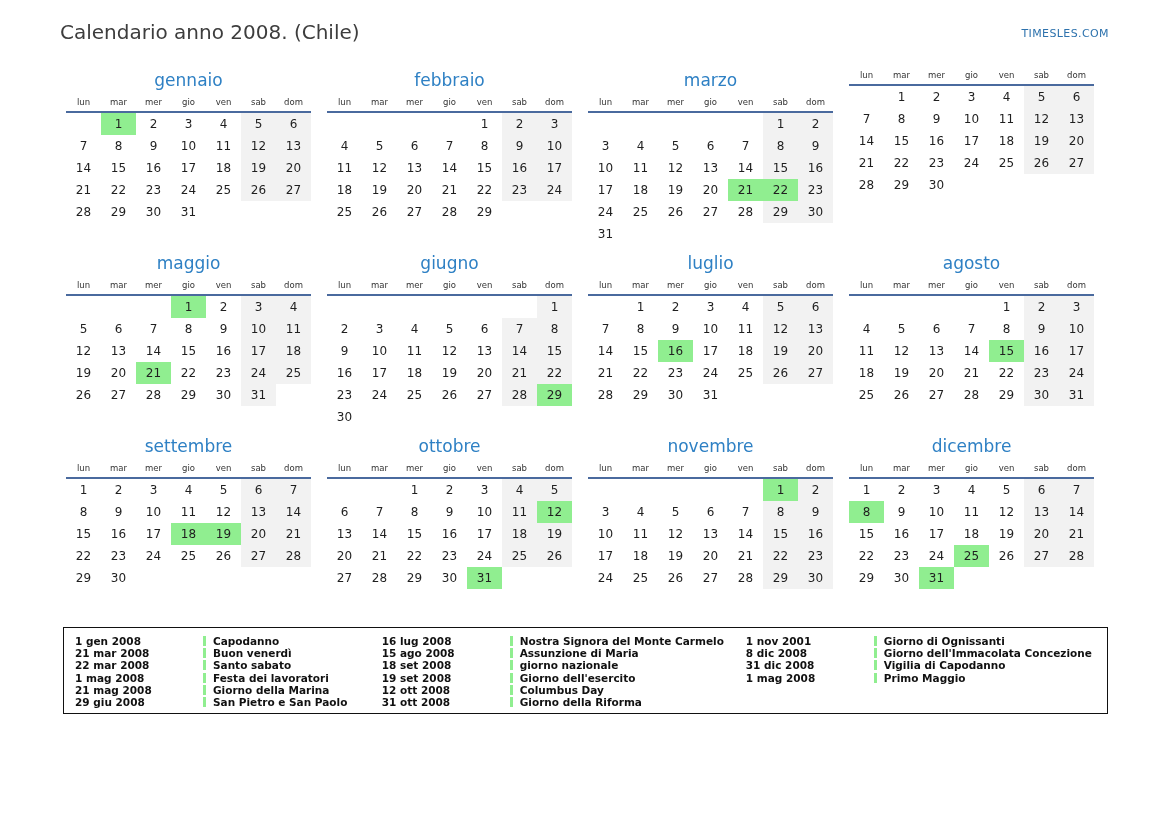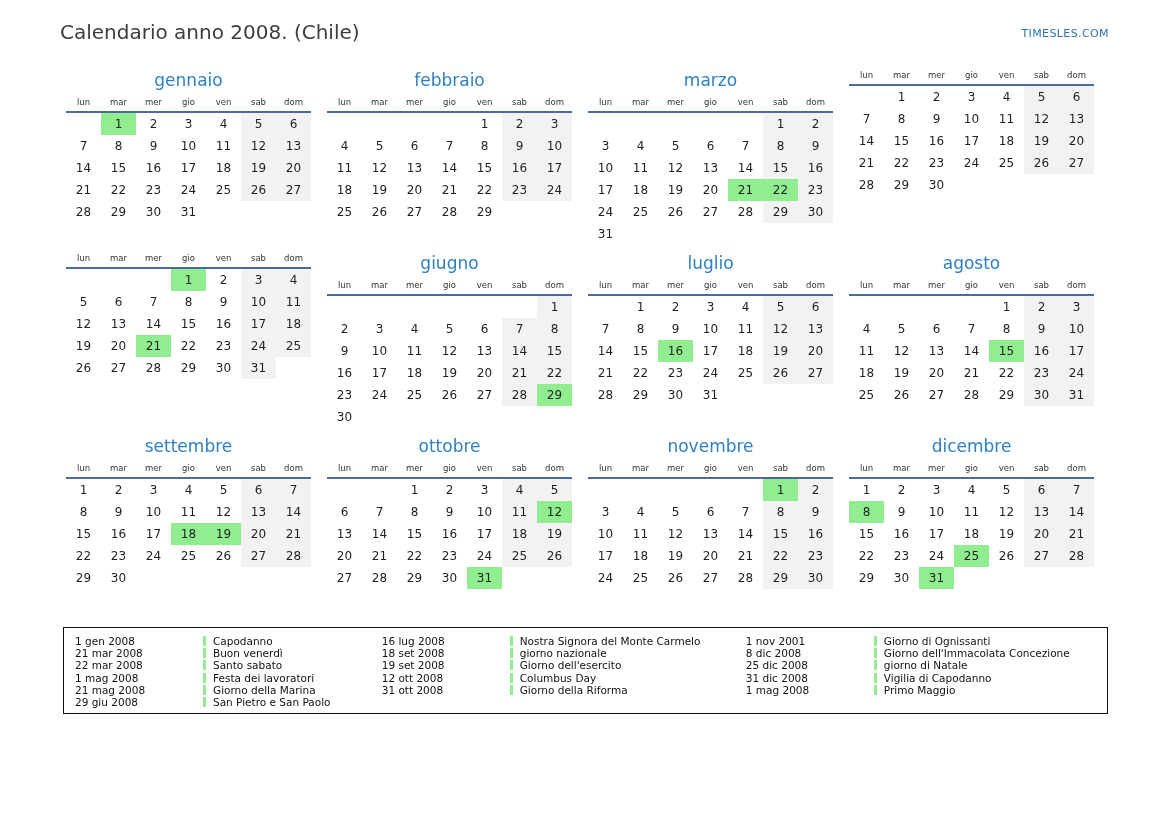--- a/index.html
+++ b/index.html
@@ -80,21 +80,21 @@
     height: 87px;
     border: 1.5px solid #111111;
     padding: 7px 8px;
     display: flex;
     align-items: flex-start;
   }
   .legend-col { display: table; border-collapse: collapse; }
   .legend-col-1 { width: 310px; }
   .legend-col-2 { width: 368px; }
   .legend-col-3 { width: 360px; }
-  .legend-row { display: table-row; }
+  .legend-row { display: table-row; font-weight: bold; }
   .legend-date, .legend-name-cell {
     display: table-cell;
     font-size: 10.5px;
     line-height: 12.2px;
     color: #111111;
     white-space: nowrap;
   }
   .legend-date { width: 128px; padding-left: 3px; }
   .holiday-bar {
     display: inline-block;
@@ -368,20 +368,21 @@
             <td>30</td>
             <td></td>
             <td></td>
             <td></td>
             <td></td>
           </tr>
         </tbody>
       </table>
     </div>
     <div class="month">
+      <h2 class="month-title">maggio</h2>
       <table class="month-table">
         <thead>
           <tr>
             <th>lun</th>
             <th>mar</th>
             <th>mer</th>
             <th>gio</th>
             <th>ven</th>
             <th>sab</th>
             <th>dom</th>
@@ -914,20 +915,24 @@
         <span class="legend-date">29 giu 2008</span>
         <span class="legend-name-cell"><span class="holiday-bar"></span><span>San Pietro e San Paolo</span></span>
       </div>
     </div>
     <div class="legend-col legend-col-2">
       <div class="legend-row">
         <span class="legend-date">16 lug 2008</span>
         <span class="legend-name-cell"><span class="holiday-bar"></span><span>Nostra Signora del Monte Carmelo</span></span>
       </div>
       <div class="legend-row">
+        <span class="legend-date">15 ago 2008</span>
+        <span class="legend-name-cell"><span class="holiday-bar"></span><span>Assunzione di Maria</span></span>
+      </div>
+      <div class="legend-row">
         <span class="legend-date">18 set 2008</span>
         <span class="legend-name-cell"><span class="holiday-bar"></span><span>giorno nazionale</span></span>
       </div>
       <div class="legend-row">
         <span class="legend-date">19 set 2008</span>
         <span class="legend-name-cell"><span class="holiday-bar"></span><span>Giorno dell'esercito</span></span>
       </div>
       <div class="legend-row">
         <span class="legend-date">12 ott 2008</span>
         <span class="legend-name-cell"><span class="holiday-bar"></span><span>Columbus Day</span></span>
@@ -938,24 +943,20 @@
       </div>
     </div>
     <div class="legend-col legend-col-3">
       <div class="legend-row">
         <span class="legend-date">1 nov 2001</span>
         <span class="legend-name-cell"><span class="holiday-bar"></span><span>Giorno di Ognissanti</span></span>
       </div>
       <div class="legend-row">
         <span class="legend-date">8 dic 2008</span>
         <span class="legend-name-cell"><span class="holiday-bar"></span><span>Giorno dell'Immacolata Concezione</span></span>
-      </div>
-      <div class="legend-row">
-        <span class="legend-date">25 dic 2008</span>
-        <span class="legend-name-cell"><span class="holiday-bar"></span><span>giorno di Natale</span></span>
       </div>
       <div class="legend-row">
         <span class="legend-date">31 dic 2008</span>
         <span class="legend-name-cell"><span class="holiday-bar"></span><span>Vigilia di Capodanno</span></span>
       </div>
       <div class="legend-row">
         <span class="legend-date">1 mag 2008</span>
         <span class="legend-name-cell"><span class="holiday-bar"></span><span>Primo Maggio</span></span>
       </div>
     </div>

